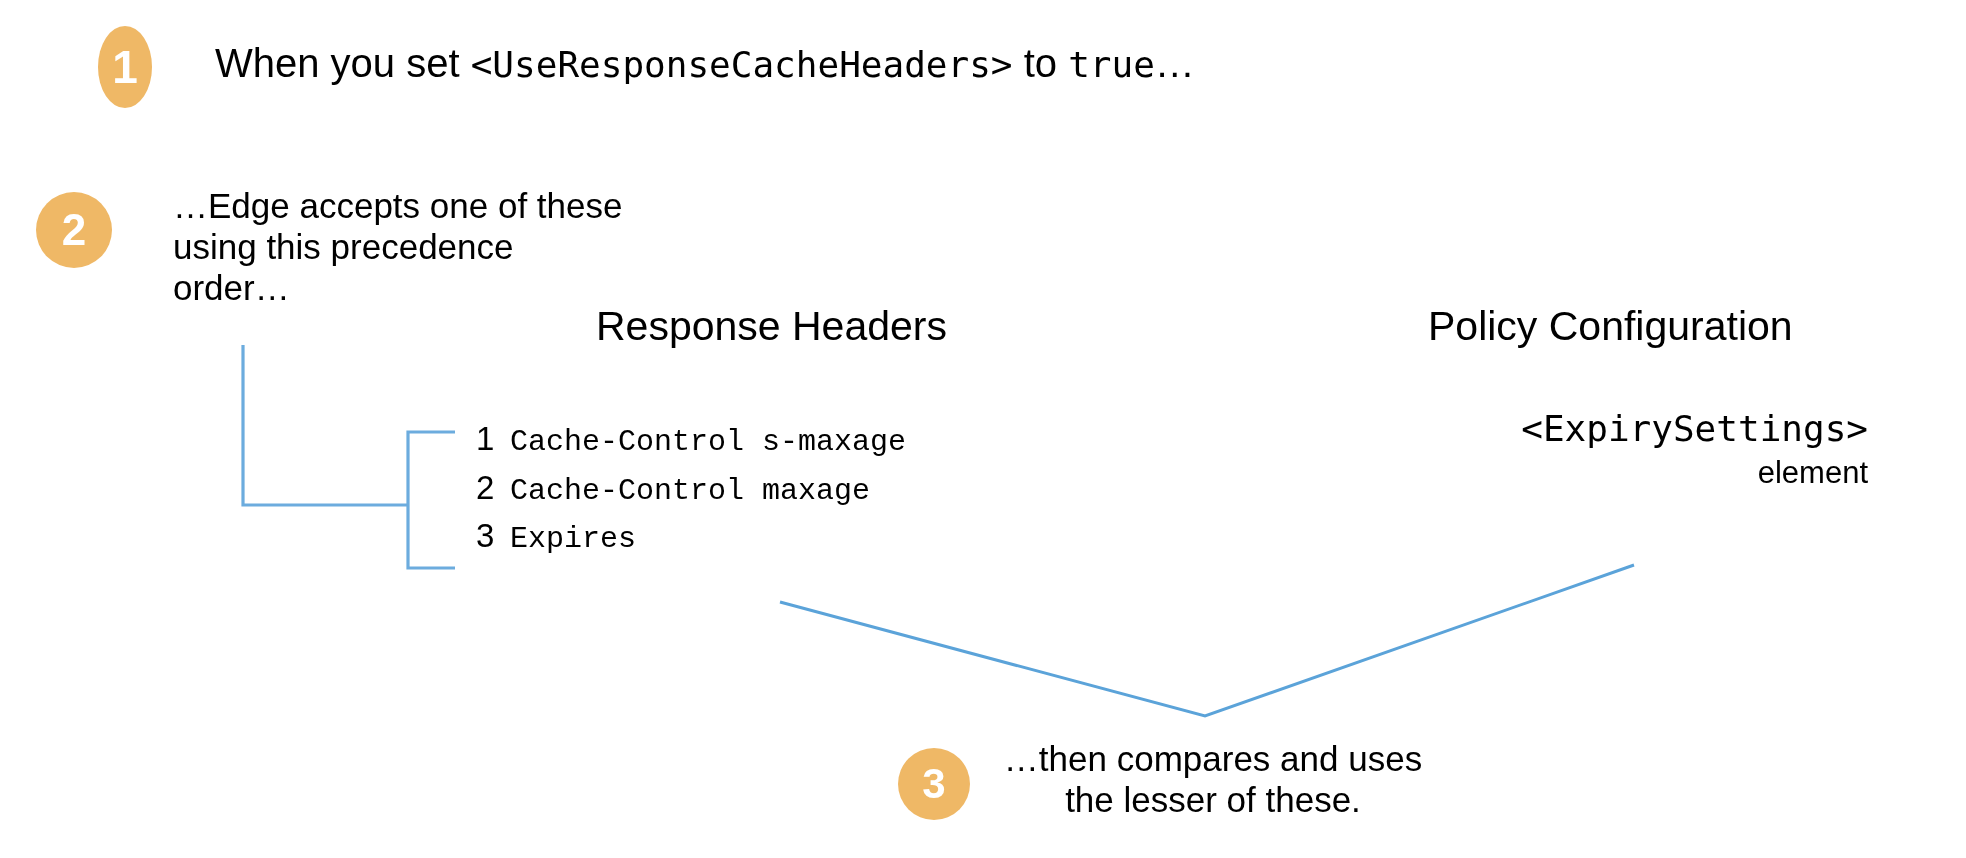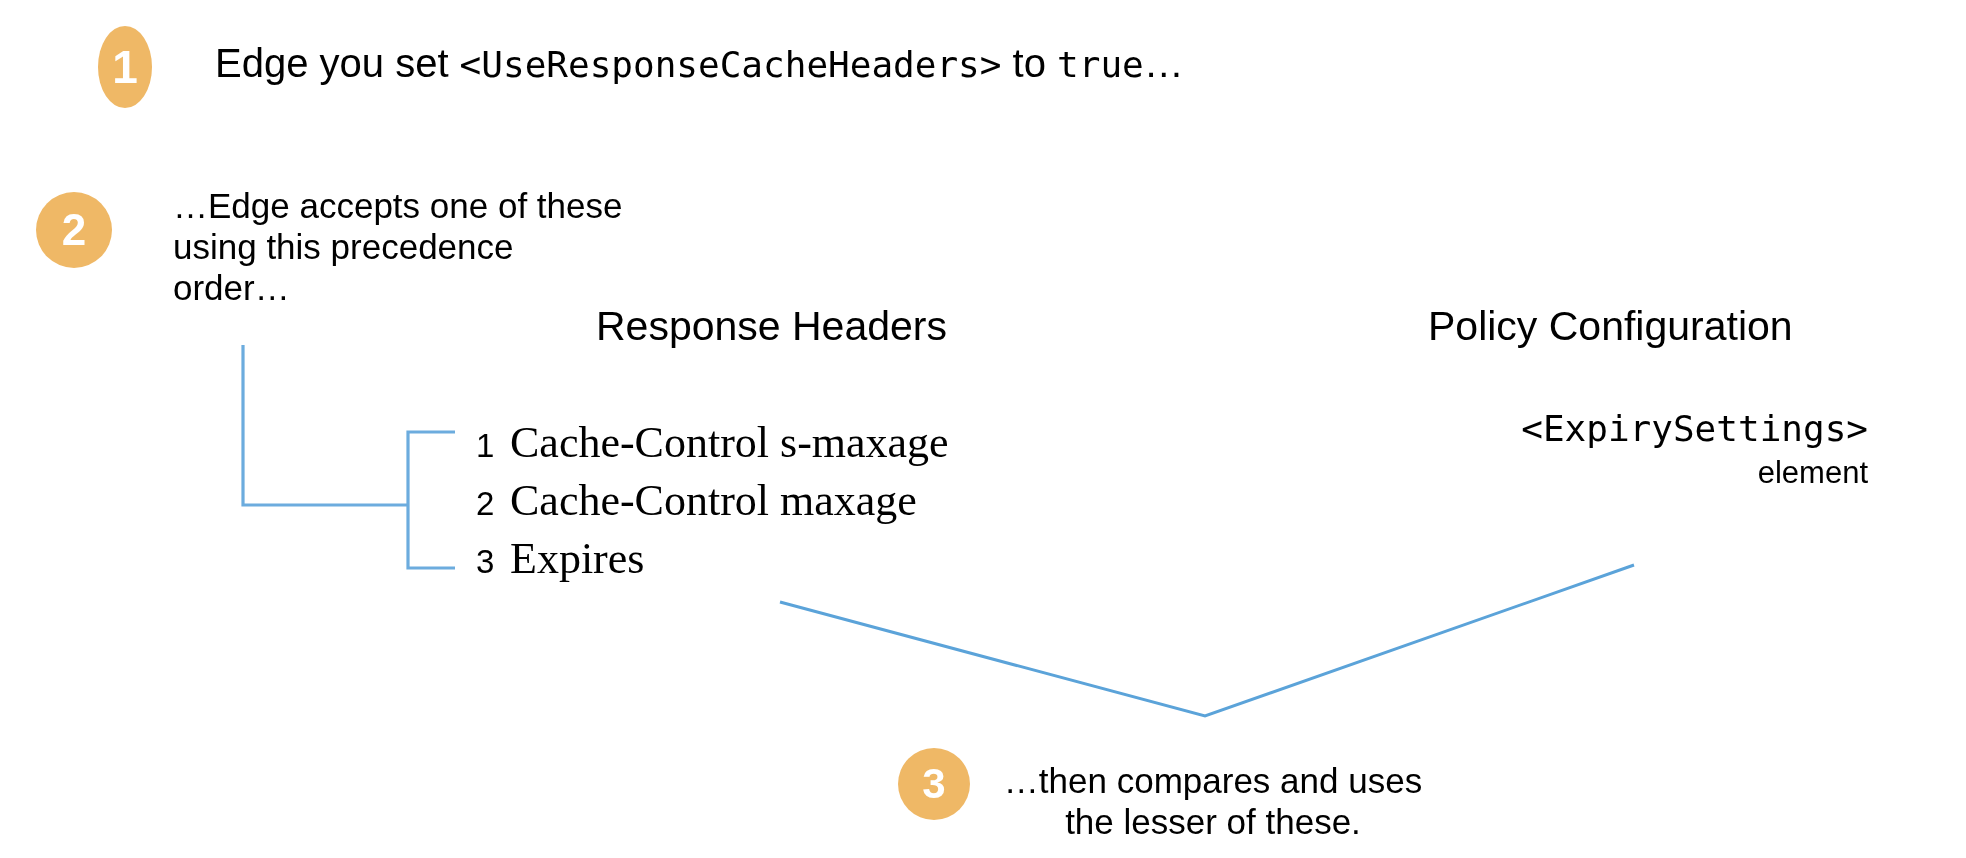--- a/index.html
+++ b/index.html
@@ -76,21 +76,21 @@
     position: absolute;
     left: 135px;
     top: 186px;
     font-size: 35px;
     line-height: 1.17;
     margin-left: 38px;
   }
   .step3-text {
     position: absolute;
     left: 978px;
-    top: 760px;
+    top: 738px;
     font-size: 35px;
     line-height: 1.18;
     text-align: center;
     width: 470px;
   }
   
   .col-heading {
     position: absolute;
     font-size: 41px;
     line-height: 1.1;
@@ -117,22 +117,22 @@
   .precedence-list .row {
     white-space: nowrap;
   }
   .precedence-list .rank {
     display: inline-block;
     width: 34px;
     font-family: "Liberation Sans", sans-serif;
     font-size: 33px;
   }
   .precedence-list .label {
-    font-family: Liberation Serif, serif;
-    font-size: 44px;
+    font-family: Liberation Mono, monospace;
+    font-size: 30px;
   }
   
   .policy-element {
     position: absolute;
     left: 1400px;
     top: 406px;
     width: 468px;
     text-align: right;
   }
   .policy-element .tag {
@@ -168,21 +168,21 @@
       <path d="M 455 432 L 408 432 L 408 568 L 455 568"></path>
     </g>
 
     <g fill="none" stroke="#5BA3D9" stroke-width="3">
       <path d="M 780 602 L 1205 716 L 1634 565"></path>
     </g>
   </svg>
 
   <div class="badge badge-1">1</div>
   <div class="step1-text">
-    <span>Edge you set </span><span class="mono">&lt;UseResponseCacheHeaders&gt;</span><span> to </span><span class="mono">true</span><span>…</span>
+    <span>When you set </span><span class="mono">&lt;UseResponseCacheHeaders&gt;</span><span> to </span><span class="mono">true</span><span>…</span>
   </div>
 
   <div class="badge badge-2">2</div>
   <div class="step2-text">
     <div>…Edge accepts one of these</div>
     <div>using this precedence</div>
     <div>order…</div>
   </div>
 
   <div class="col-heading heading-response">Response Headers</div>

